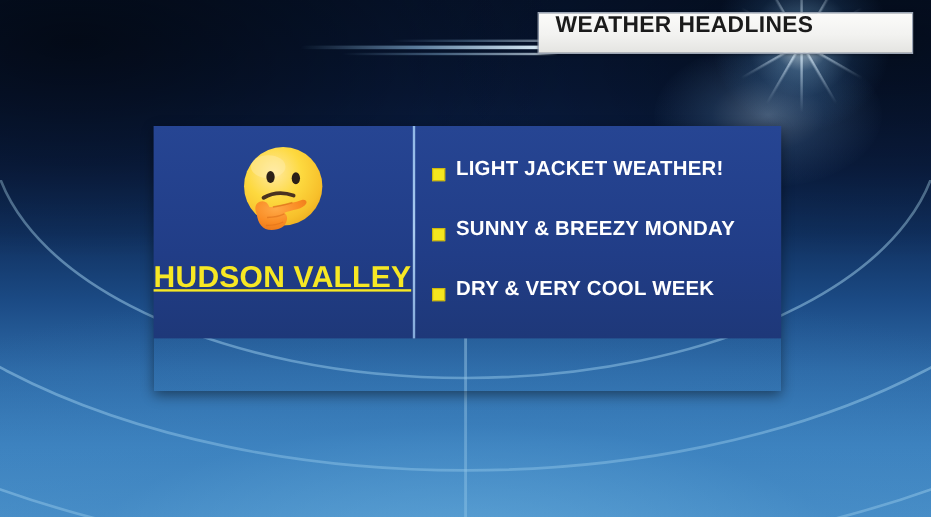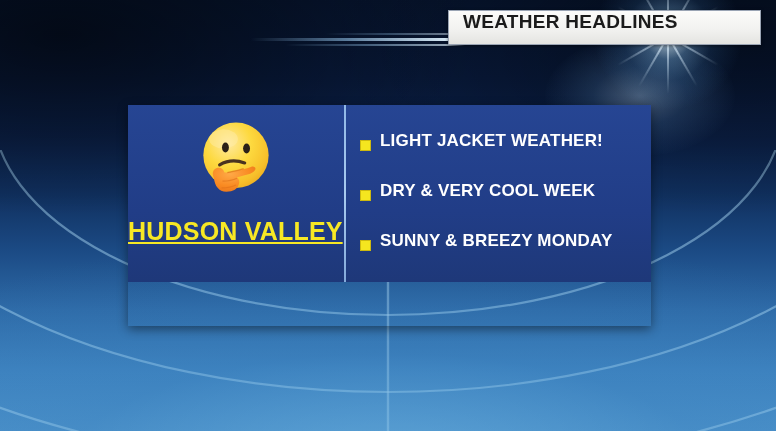--- a/index.html
+++ b/index.html
@@ -375,27 +375,27 @@
       <div class="panel-right">
         <div class="bullet-list">
 
           <div class="bullet-row">
             <span class="bullet-sq"></span>
             <span class="bullet-text">LIGHT JACKET WEATHER!</span>
           </div>
 
           <div class="bullet-row">
             <span class="bullet-sq"></span>
+            <span class="bullet-text">SUNNY &amp; BREEZY MONDAY</span>
+          </div>
+
+          <div class="bullet-row">
+            <span class="bullet-sq"></span>
             <span class="bullet-text">DRY &amp; VERY COOL WEEK</span>
           </div>
 
-          <div class="bullet-row">
-            <span class="bullet-sq"></span>
-            <span class="bullet-text">SUNNY &amp; BREEZY MONDAY</span>
-          </div>
-
         </div>
       </div>
 
     </div>
   </div>
 
 </div>
 
 </body></html>

